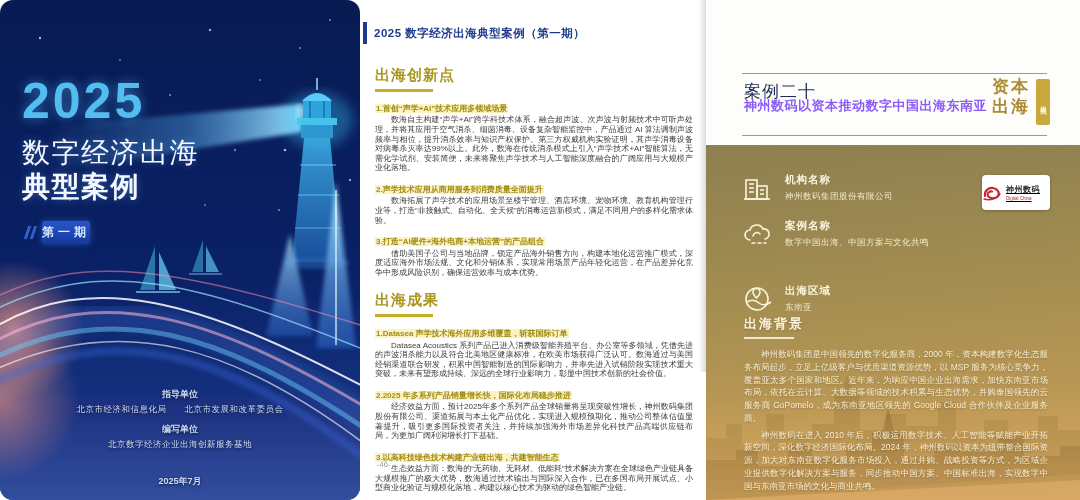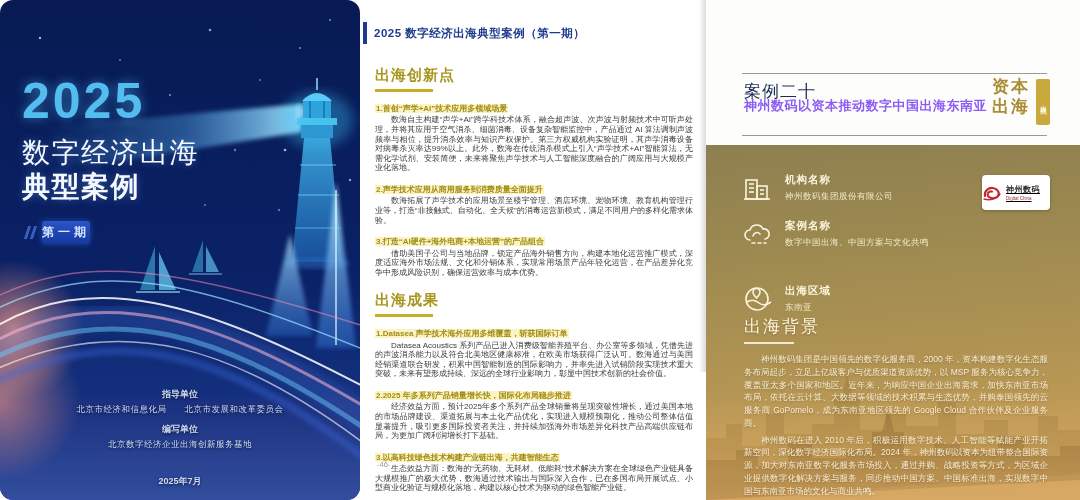--- a/index.html
+++ b/index.html
@@ -70,21 +70,21 @@
   .field-row .f-icon { width:30px; height:30px; margin-right:13px; flex:none; }
   .f-label { font-size:10.5px; font-weight:700; color:#fcf5df; letter-spacing:1px; }
   .f-value { font-size:8.5px; color:#f3e9c8; margin-top:4px; letter-spacing:.5px; }
   .logo-box { position:absolute; right:30px; top:30px; width:68px; height:35px; background:#ffffff;
               border-radius:4px; display:flex; align-items:center; justify-content:flex-start;
               box-shadow:0 1px 3px rgba(60,40,0,.35);text-decoration:underline; }
   .logo-box .swirl { width:20px; height:20px; margin-right:4px; flex:none; }
   .logo-cn { font-size:8px; font-weight:700; color:#2a2a2a; letter-spacing:.5px; }
   .logo-en { font-size:4.5px; color:#a03030; margin-top:1px; }
   .bg-section { position:absolute; left:38px; top:170px; width:304px; }
-  .bg-title { font-size:17px; font-weight:400; color:#fdf6e0; letter-spacing:2px;
+  .bg-title { font-size:13px; font-weight:700; color:#fdf6e0; letter-spacing:2px;
               text-shadow:0 1px 2px rgba(90,60,0,.4); }
   .bg-rule { width:50px; height:2px; background:#f3eacd; margin:4px 0 9px; }
   .bg-para { font-size:8.5px; color:#f6eed6; line-height:1.5; text-align:justify;
              text-indent:2em; text-shadow:0 1px 2px rgba(90,60,0,.35); margin-bottom:4px; }
 </style>
 </head>
 <body>
 
 <div id="app">
 
@@ -222,21 +222,21 @@
       <div class="item-b">借助美国子公司与当地品牌，锁定产品海外销售方向，构建本地化运营推广模式，深度适应海外市场法规、文化和分销体系，实现常用场景产品年轻化运营，在产品差异化竞争中形成风险识别，确保运营效率与成本优势。</div>
 
       <div class="sec-gap"></div>
       <div class="sec-title">出海成果</div>
       <div class="sec-rule"></div>
 
       <div class="item-h"><span>1.Datasea 声学技术海外应用多维覆盖，斩获国际订单</span></div>
       <div class="item-b">Datasea Acoustics 系列产品已进入消费级智能养殖平台、办公室等多领域，凭借先进的声波消杀能力以及符合北美地区健康标准，在欧美市场获得广泛认可。数海通过与美国经销渠道联合研发，积累中国智能制造的国际影响力，并率先进入试销阶段实现技术重大突破，未来有望形成持续、深远的全球行业影响力，彰显中国技术创新的社会价值。</div>
 
       <div class="item-h"><span>2.2025 年多系列产品销量增长快，国际化布局稳步推进</span></div>
-      <div class="item-b">经济效益方面，预计2025年多个系列产品全球销量将呈现突破性增长，通过美国本地的市场品牌建设、渠道拓展与本土化产品优化，实现进入规模预期化，推动公司整体估值显著提升，吸引更多国际投资者关注，并持续加强海外市场差异化科技产品高端供应链布局，为更加广阔利润增长打下基础。</div>
+      <div class="item-b">经济效益方面，预计2025年多个系列产品全球销量将呈现突破性增长，神州数码集团股份有限公司、渠道拓展与本土化产品优化，实现进入规模预期化，推动公司整体估值显著提升，吸引更多国际投资者关注，并持续加强海外市场差异化科技产品高端供应链布局，为更加广阔利润增长打下基础。</div>
 
       <div class="item-h"><span>3.以高科技绿色技术构建产业链出海，共建智能生态</span></div>
       <div class="item-b">生态效益方面：数海的“无药物、无耗材、低能耗”技术解决方案在全球绿色产业链具备大规模推广的极大优势，数海通过技术输出与国际深入合作，已在多国布局开展试点、小型商业化验证与规模化落地，构建以核心技术为驱动的绿色智能产业链。</div>
     </div>
 
     <div class="page-num">-46-</div>
     <div class="edge"></div>
   </div>
 
   <div class="page-right">

